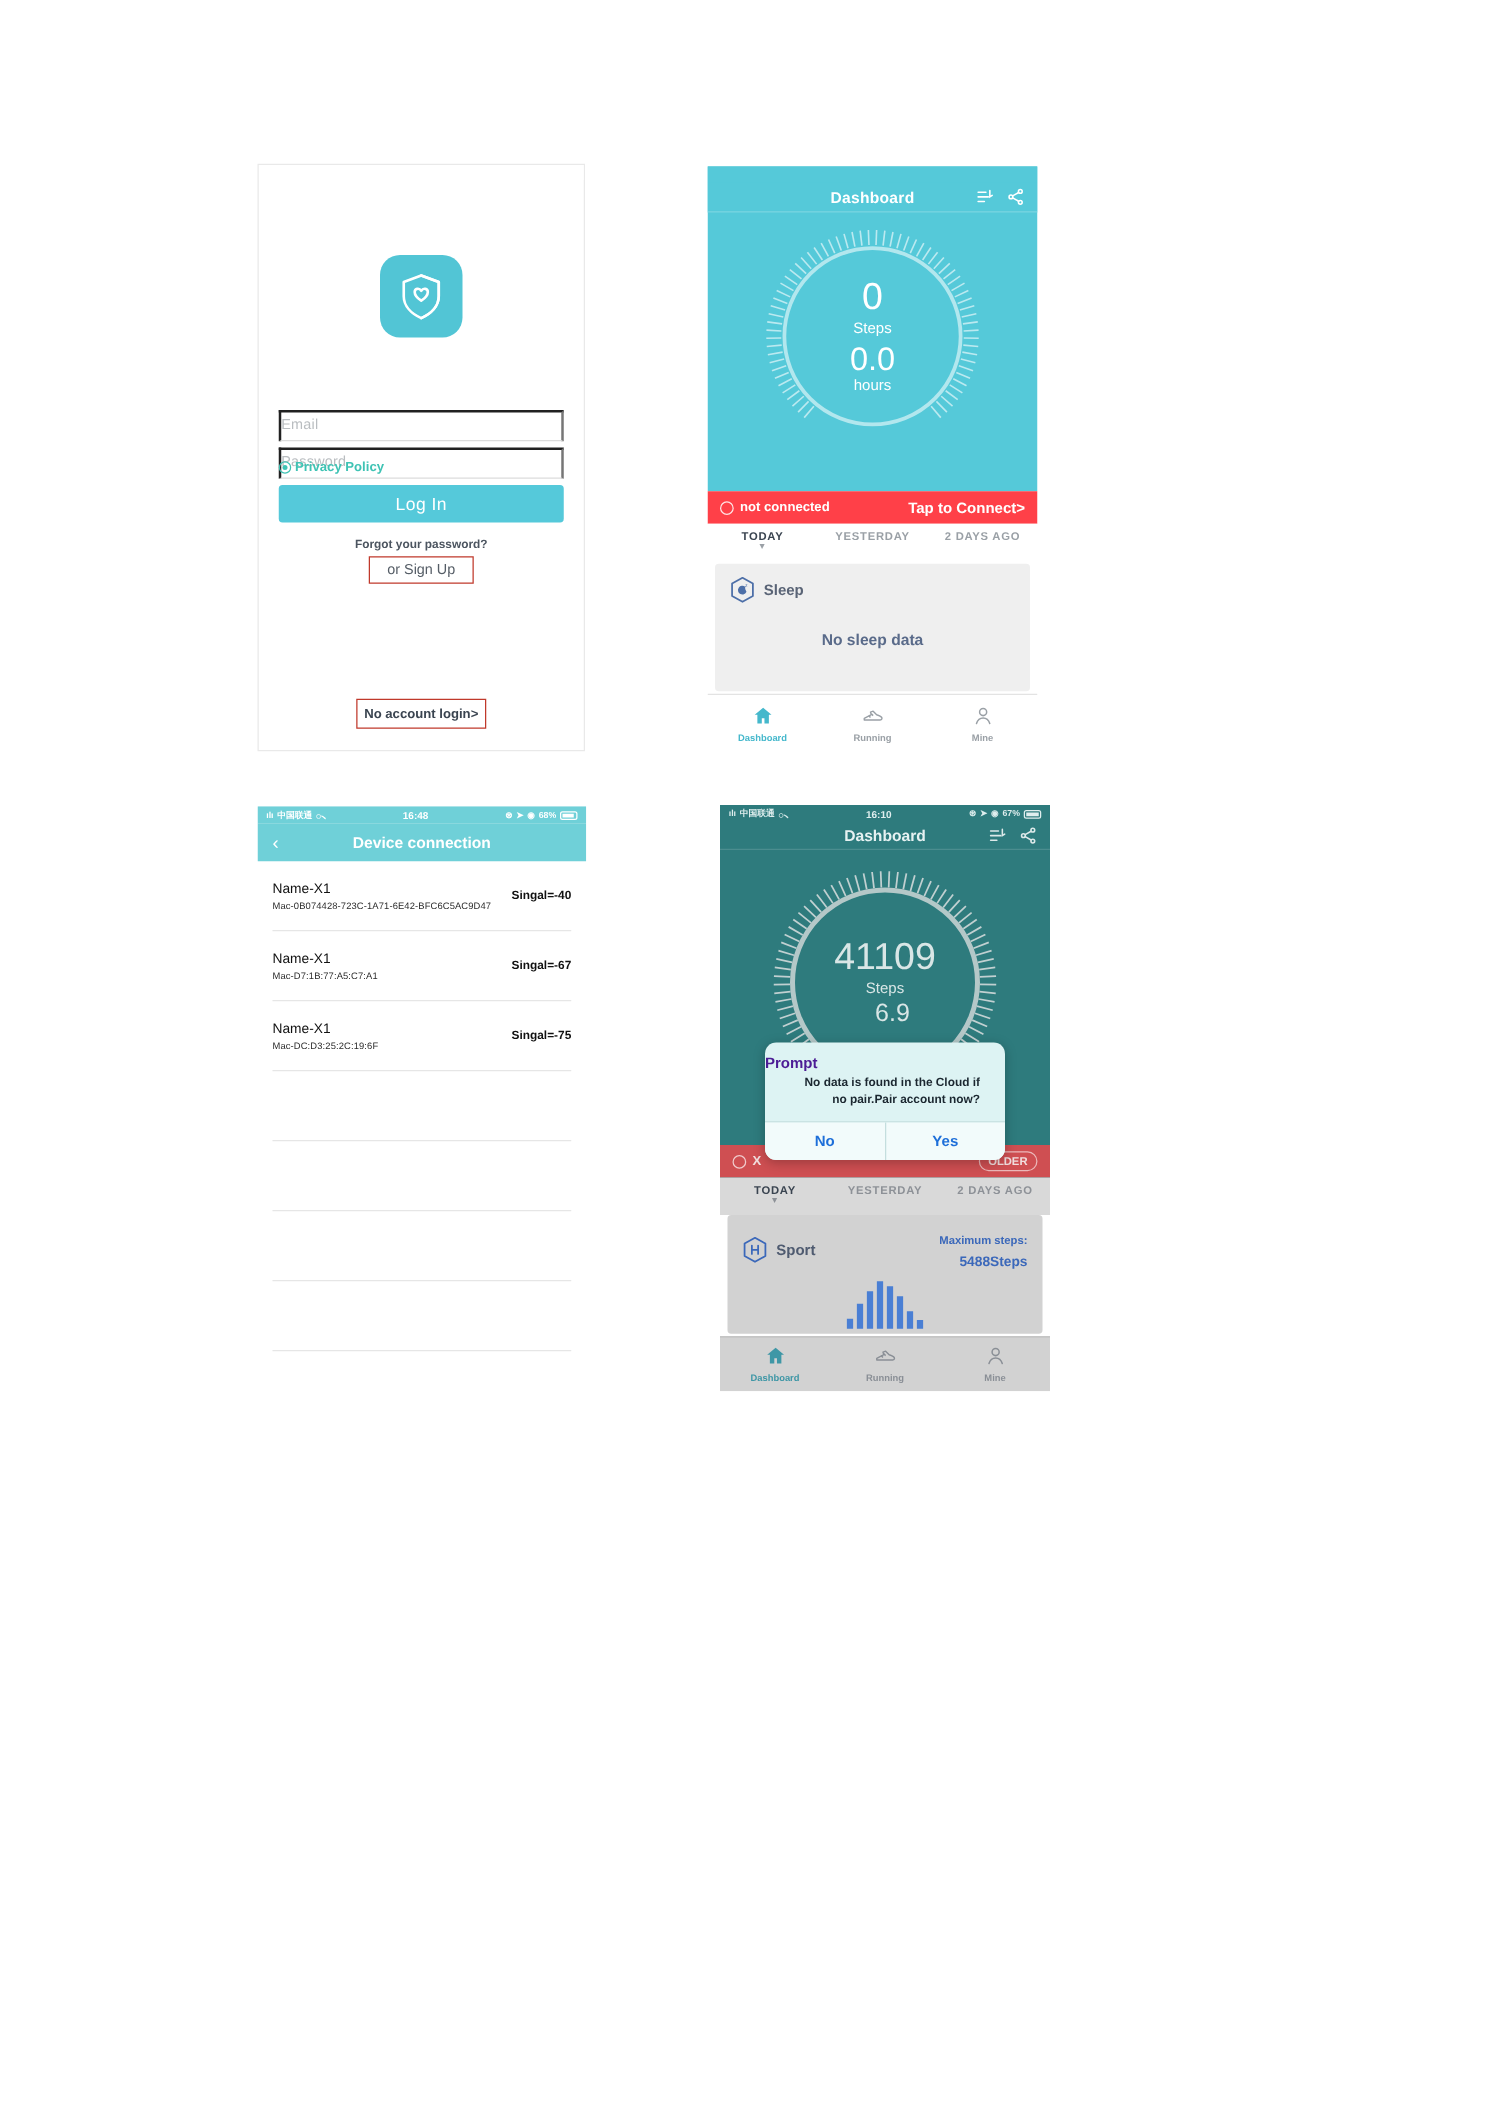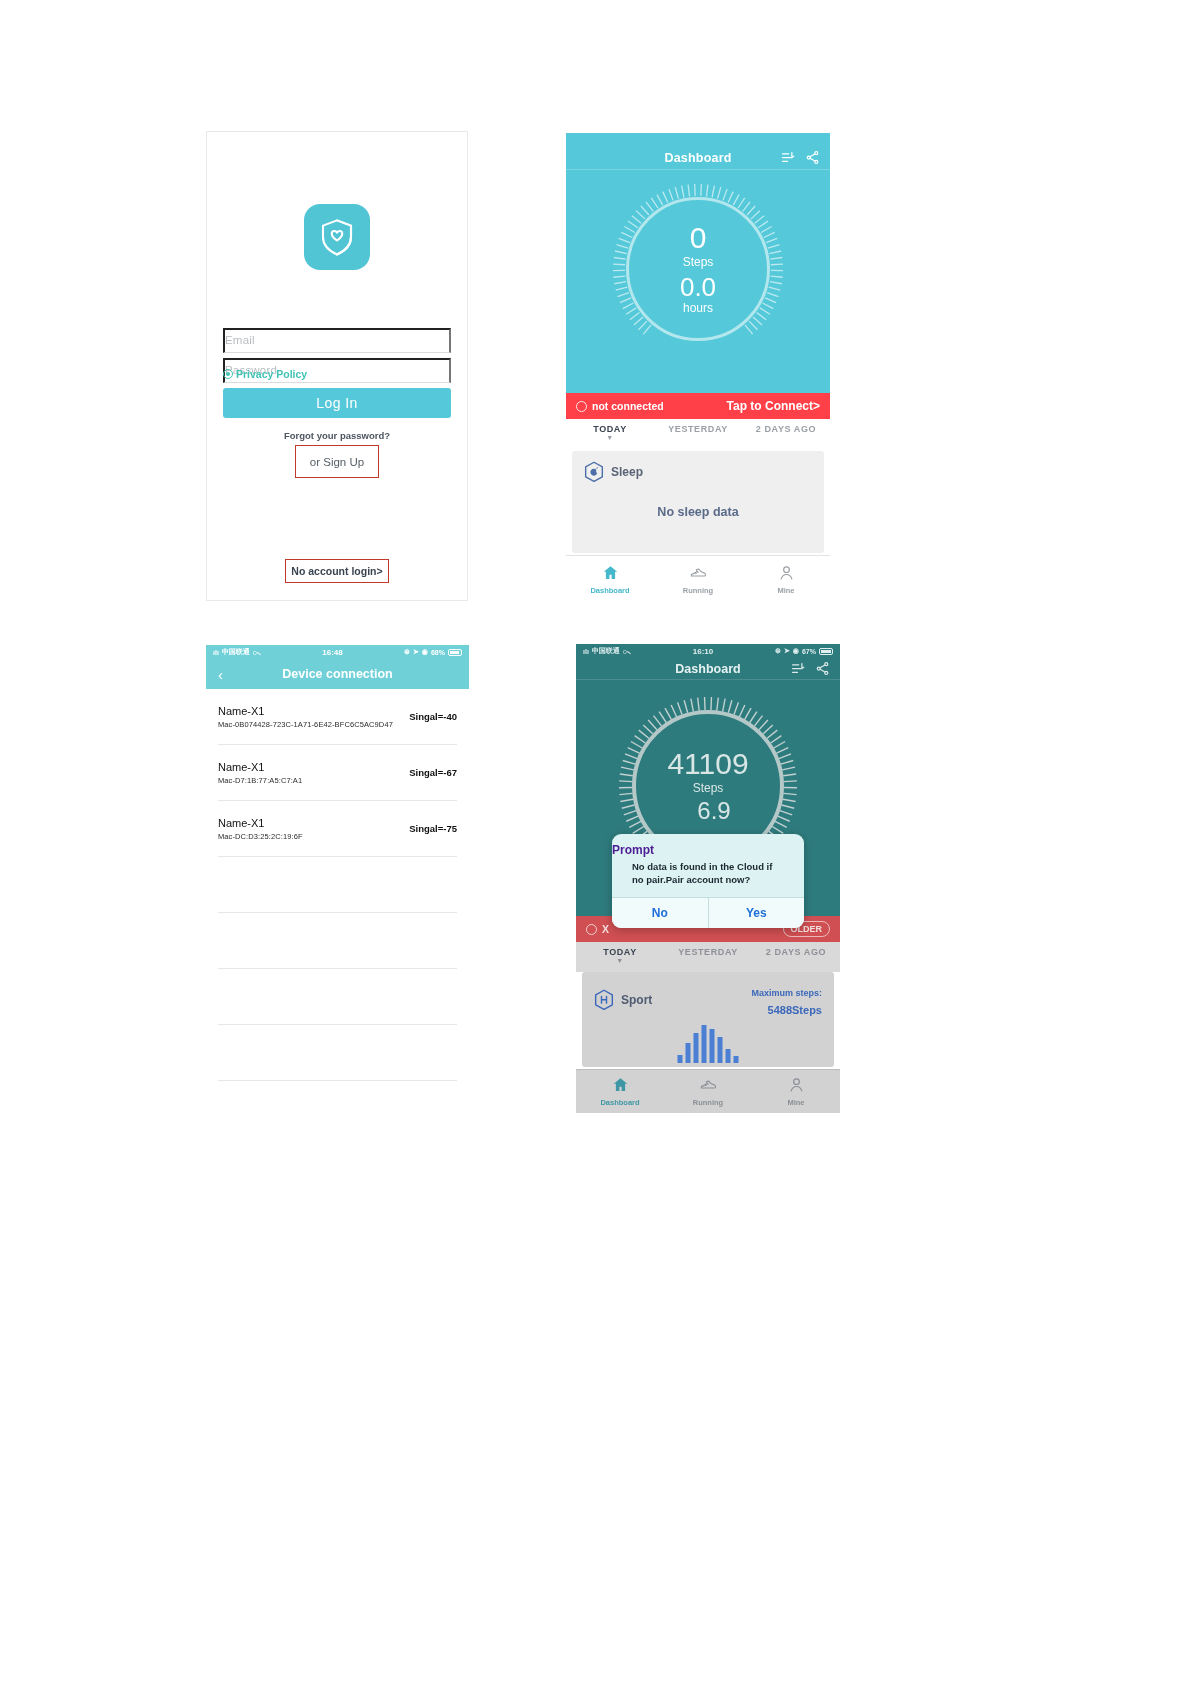--- a/index.html
+++ b/index.html
@@ -52,21 +52,21 @@
     font-family:"Liberation Sans", sans-serif;
   }
   .forgot{
     position:absolute; left:0; right:0; top:298px; text-align:center;
     font-size:9.5px; font-weight:bold; color:#4c5560;
   }
   .redbox{
     position:absolute; border:1.6px solid #c0392b; background:#fff;
     display:flex; align-items:center; justify-content:center;
   }
-  #signup-box{ left:50%; transform:translateX(-50%); top:313px; width:84px; height:33px; }
+  #signup-box{ left:50%; transform:translateX(-50%); top:313px; width:84px; height:22px; }
   #signup-box span{ font-size:11.5px; color:#555d66; }
   #noacct-box{ left:50%; transform:translateX(-50%); top:427px; width:104px; height:24px; }
   #noacct-box span{ font-size:10.5px; font-weight:bold; color:#3a4450;text-align:right; }
 
   
   #panel-dash { left:566px; top:133px; width:264px; height:470px; }
   .dash-hero{ position:absolute; left:0; right:0; top:0; height:260px; background:#55c9d9; }
   .dash-statusbar{ height:13px; background:#55c9d9; }
   .dash-titlebar{
     position:relative; height:24px; background:#55c9d9;
@@ -171,38 +171,38 @@
                 border-bottom:1px solid rgba(255,255,255,.14); }
   .p4-title{ color:#e6f2f2; font-size:12.5px; font-weight:bold; }
   .p4-hdr-icons{ position:absolute; right:10px; top:3px; display:flex; gap:10px; }
   .p4-hdr-icons svg{ width:15px; height:15px; }
   .p4-dial{ position:absolute; left:50%; top:52px; transform:translateX(-50%); width:180px; height:180px; }
   .p4-dial-ring{ position:absolute; inset:14px; border-radius:50%; border:4px solid rgba(225,225,225,.75); }
   .p4-dial-center{ position:absolute; inset:0; display:flex; flex-direction:column;
                    align-items:center; justify-content:center; color:#d9e6e6; }
   .p4-steps-num{ font-size:30px; font-weight:300; line-height:1; }
   .p4-steps-lbl{ font-size:12px; margin-top:2px; }
-  .p4-hours-num{ font-size:24px; font-weight:300; line-height:1; margin-top:4px;margin-left:12px; }
+  .p4-hours-num{ font-size:20px; font-weight:300; line-height:1; margin-top:4px;margin-left:12px; }
 
   .p4-notconn{
     position:absolute; left:0; right:0; top:272px; height:26px; background:#cf4f52;
     display:flex; align-items:center; padding:0 10px; color:#f1dede;
   }
   .p4-notconn .nc-left{ display:flex; align-items:center; gap:5px; font-size:10.5px; font-weight:bold; }
   .p4-notconn .nc-ring{ width:11px;height:11px;border-radius:50%;border:1.5px solid rgba(255,255,255,.7); }
   .p4-notconn .nc-right{ margin-left:auto; font-size:9px; font-weight:bold;
                          border:1px solid rgba(255,255,255,.6); border-radius:9px; padding:2px 7px; }
 
   .dialog{
     position:absolute; left:36px; top:190px; width:192px;
     background:#ddf3f3; border-radius:9px; overflow:hidden; z-index:30;
     box-shadow:0 2px 9px rgba(0,0,0,.25);
   }
   .dialog-title{ text-align:left; font-size:12px; font-weight:bold; color:#4c1d95; padding:9px 0 4px; }
-  .dialog-msg{ text-align:left; font-size:9.5px; font-weight:bold; color:#1b2730;
+  .dialog-msg{ text-align:right; font-size:9.5px; font-weight:bold; color:#1b2730;
                line-height:1.35; padding:0 20px 10px; }
   .dialog-btns{ display:flex; border-top:1px solid #c4dede; }
   .dialog-btn{
     flex:1; text-align:center; padding:8px 0; font-size:12px; font-weight:bold;
     color:#1e6fd9; background:#f2fbfb; cursor:pointer; font-family:"Liberation Sans", sans-serif;
     border:none;
   }
   .dialog-btn + .dialog-btn{ border-left:1px solid #c4dede; }
 
   .p4-daytabs{

